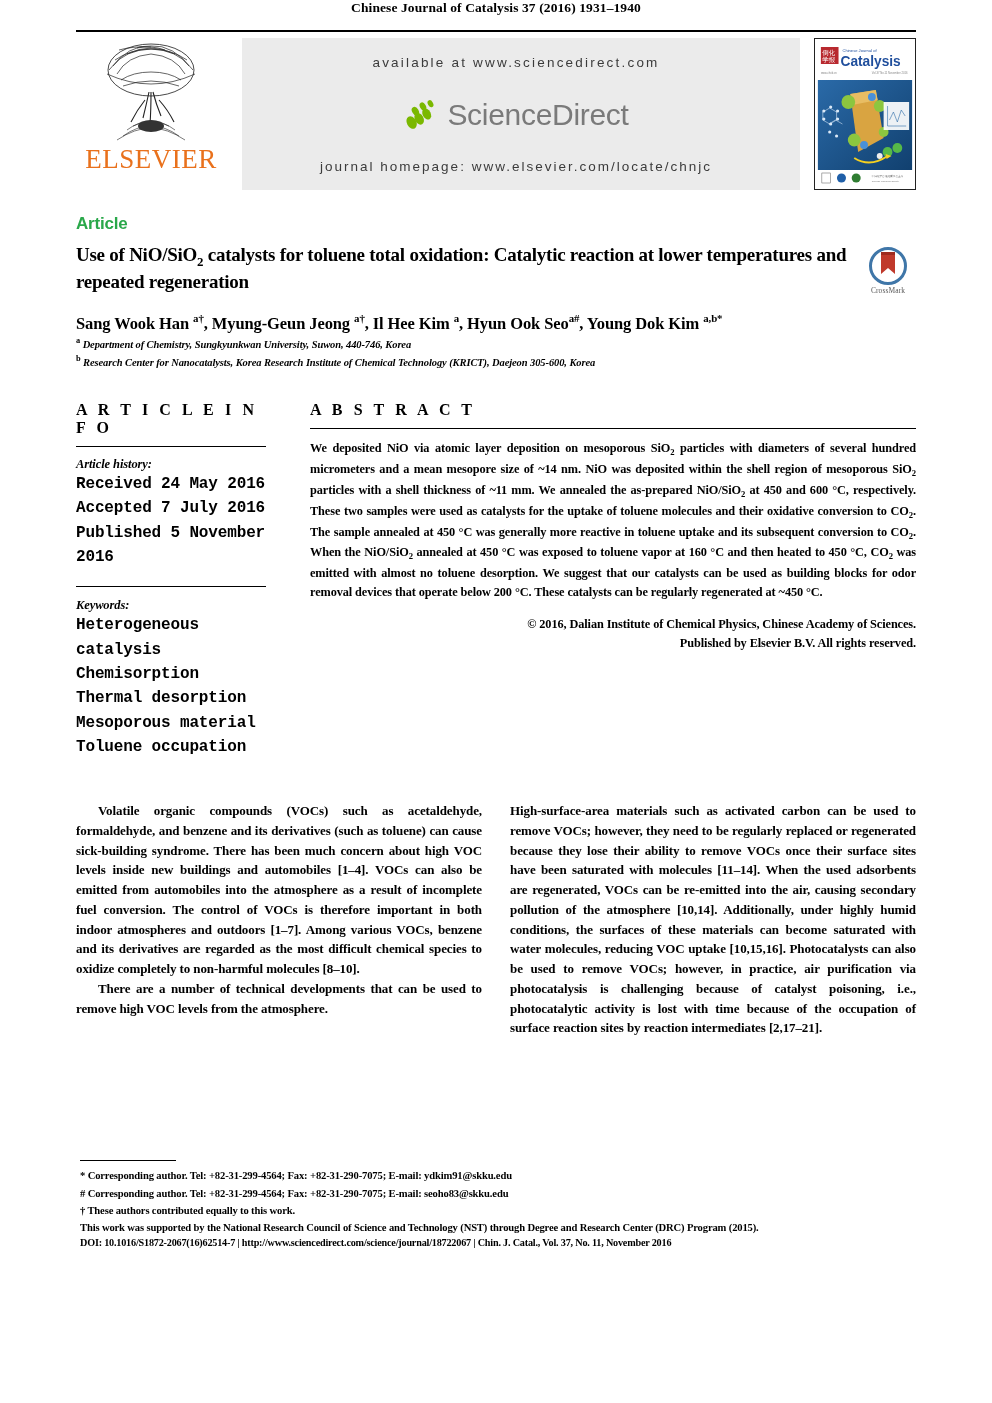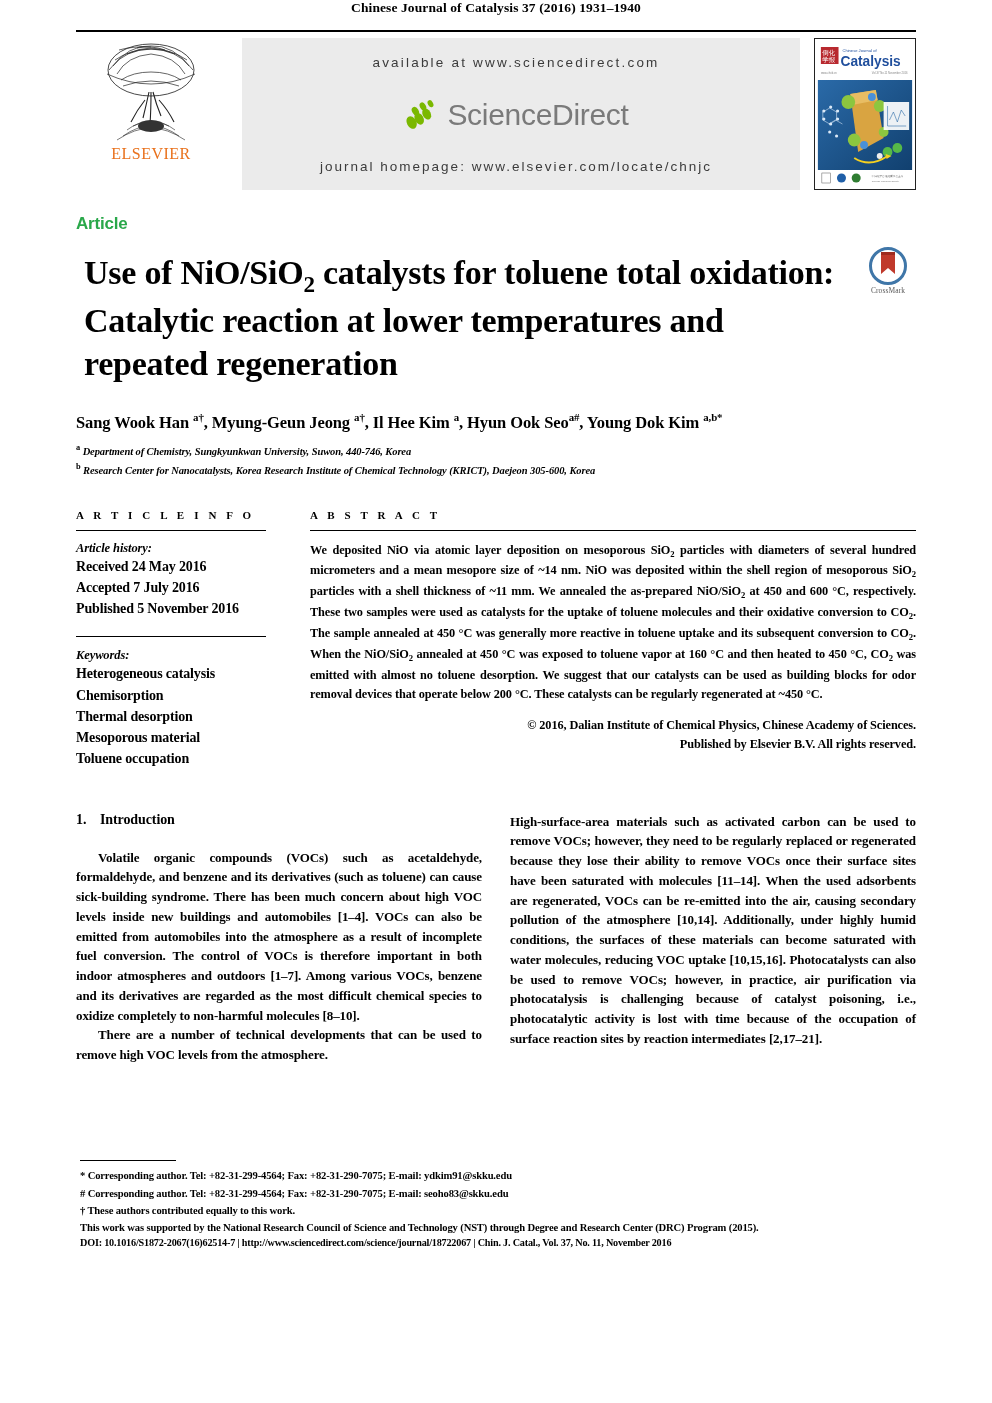--- a/index.html
+++ b/index.html
@@ -50,21 +50,21 @@
     justify-content: flex-start;
     padding-top: 2px;
   }
   .elsevier-tree {
     width: 108px;
     height: 104px;
   }
   .elsevier-word {
     font-family: "Liberation Serif", serif;
     color: #E9711C;
-    font-size: 16px;
+    font-size: 27px;
     letter-spacing: 0.5px;
     line-height: 1;
     margin-top: 2px;
     font-weight: normal;
   }
   .sd-banner {
     flex: 1 1 auto;
     background: #ebebeb;
     margin: 0 14px 0 16px;
     display: flex;
@@ -121,24 +121,24 @@
     letter-spacing: -0.2px;
   }
 
   
   .title-row {
     display: flex;
     align-items: flex-start;
     margin-top: 9px;
   }
   h1.title {
-    margin: 8px;
-    font-family: "Liberation Serif", serif;
-    font-weight: bold;
-    font-size: 34px;
+    margin: 0;
+    font-family: "Liberation Serif", serif;
+    font-weight: bold;
+    font-size: 19px;
     line-height: 1.27;
     letter-spacing: -0.25px;
     flex: 1 1 auto;
     padding-right: 10px;
   }
   h1.title sub { font-size: 0.68em; }
   .crossmark {
     flex: 0 0 56px;
     width: 56px;
     text-align: center;
@@ -156,21 +156,20 @@
   
   .authors {
     margin-top: 17px;
     font-family: "Liberation Serif", serif;
     font-weight: bold;
     font-size: 16.5px;
     letter-spacing: -0.1px;
   }
   .authors sup { font-size: 0.66em; font-weight: bold; }
   .affiliations {
-    margin-top: 9px;
     font-family: "Liberation Serif", serif;
     font-style: italic;
     font-weight: bold;
     font-size: 10.5px;
     line-height: 1.55;
     letter-spacing: -0.1px;
   }
   .affiliations sup { font-style: normal; font-size: 0.8em; }
 
   
@@ -184,38 +183,38 @@
     padding-right: 40px;
     box-sizing: border-box;
   }
   .col-abstract {
     flex: 1 1 auto;
     padding-left: 4px;
   }
   .sec-head {
     font-family: "Liberation Serif", serif;
     font-weight: bold;
-    font-size: 11px;
+    font-size: 16px;
     letter-spacing: 3.6px;
   }
   .rule {
     border-top: 1.5px solid #000;
     margin: 9px 0 10px 0;
   }
   .hist-title, .kw-title {
     font-family: "Liberation Serif", serif;
     font-style: italic;
     font-weight: bold;
     font-size: 12.5px;
     letter-spacing: -0.1px;
   }
   .hist-line, .kw-line {
-    font-family: Liberation Serif, serif;
-    font-weight: bold;
-    font-size: 14px;
+    font-family: Liberation Mono, monospace;
+    font-weight: bold;
+    font-size: 16px;
     line-height: 1.52;
     letter-spacing: -0.15px;
   }
   .kw-block { margin-top: 0; }
   .rule-gap { margin: 17px 0 11px 0; }
 
   .abs-body {
     font-family: "Liberation Serif", serif;
     font-weight: bold;
     font-size: 12.3px;
@@ -475,23 +474,20 @@
       <div class="abs-body">We deposited NiO via atomic layer deposition on mesoporous SiO<sub>2</sub> particles with diameters of several hundred micrometers and a mean mesopore size of ~14 nm. NiO was deposited within the shell region of mesoporous SiO<sub>2</sub> particles with a shell thickness of ~11 mm. We annealed the as-prepared NiO/SiO<sub>2</sub> at 450 and 600 °C, respectively. These two samples were used as catalysts for the uptake of toluene molecules and their oxidative conversion to CO<sub>2</sub>. The sample annealed at 450 °C was generally more reactive in toluene uptake and its subsequent conversion to CO<sub>2</sub>. When the NiO/SiO<sub>2</sub> annealed at 450 °C was exposed to toluene vapor at 160 °C and then heated to 450 °C, CO<sub>2</sub> was emitted with almost no toluene desorption. We suggest that our catalysts can be used as building blocks for odor removal devices that operate below 200 °C. These catalysts can be regularly regenerated at ~450 °C.</div>
       <div class="abs-copy">
         <span>© 2016, Dalian Institute of Chemical Physics, Chinese Academy of Sciences.</span><br>
         <span>Published by Elsevier B.V. All rights reserved.</span>
       </div>
     </div>
   </div>
 
   <div class="body-cols">
     <div class="bcol">
-      <h2 class="sec-num">
-        <span class="n">1.</span><span>Introduction</span>
-      </h2>
       <p class="para indent">Volatile organic compounds (VOCs) such as acetaldehyde, formaldehyde, and benzene and its derivatives (such as toluene) can cause sick-building syndrome. There has been much concern about high VOC levels inside new buildings and automobiles [1–4]. VOCs can also be emitted from automobiles into the atmosphere as a result of incomplete fuel conversion. The control of VOCs is therefore important in both indoor atmospheres and outdoors [1–7]. Among various VOCs, benzene and its derivatives are regarded as the most difficult chemical species to oxidize completely to non-harmful molecules [8–10].</p>
       <p class="para indent">There are a number of technical developments that can be used to remove high VOC levels from the atmosphere.</p>
     </div>
     <div class="bcol">
       <p class="para">High-surface-area materials such as activated carbon can be used to remove VOCs; however, they need to be regularly replaced or regenerated because they lose their ability to remove VOCs once their surface sites have been saturated with molecules [11–14]. When the used adsorbents are regenerated, VOCs can be re-emitted into the air, causing secondary pollution of the atmosphere [10,14]. Additionally, under highly humid conditions, the surfaces of these materials can become saturated with water molecules, reducing VOC uptake [10,15,16]. Photocatalysts can also be used to remove VOCs; however, in practice, air purification via photocatalysis is challenging because of catalyst poisoning, i.e., photocatalytic activity is lost with time because of the occupation of surface reaction sites by reaction intermediates [2,17–21].</p>
     </div>
   </div>
 
   <div class="footnotes">
     <div class="fn-rule"></div>

